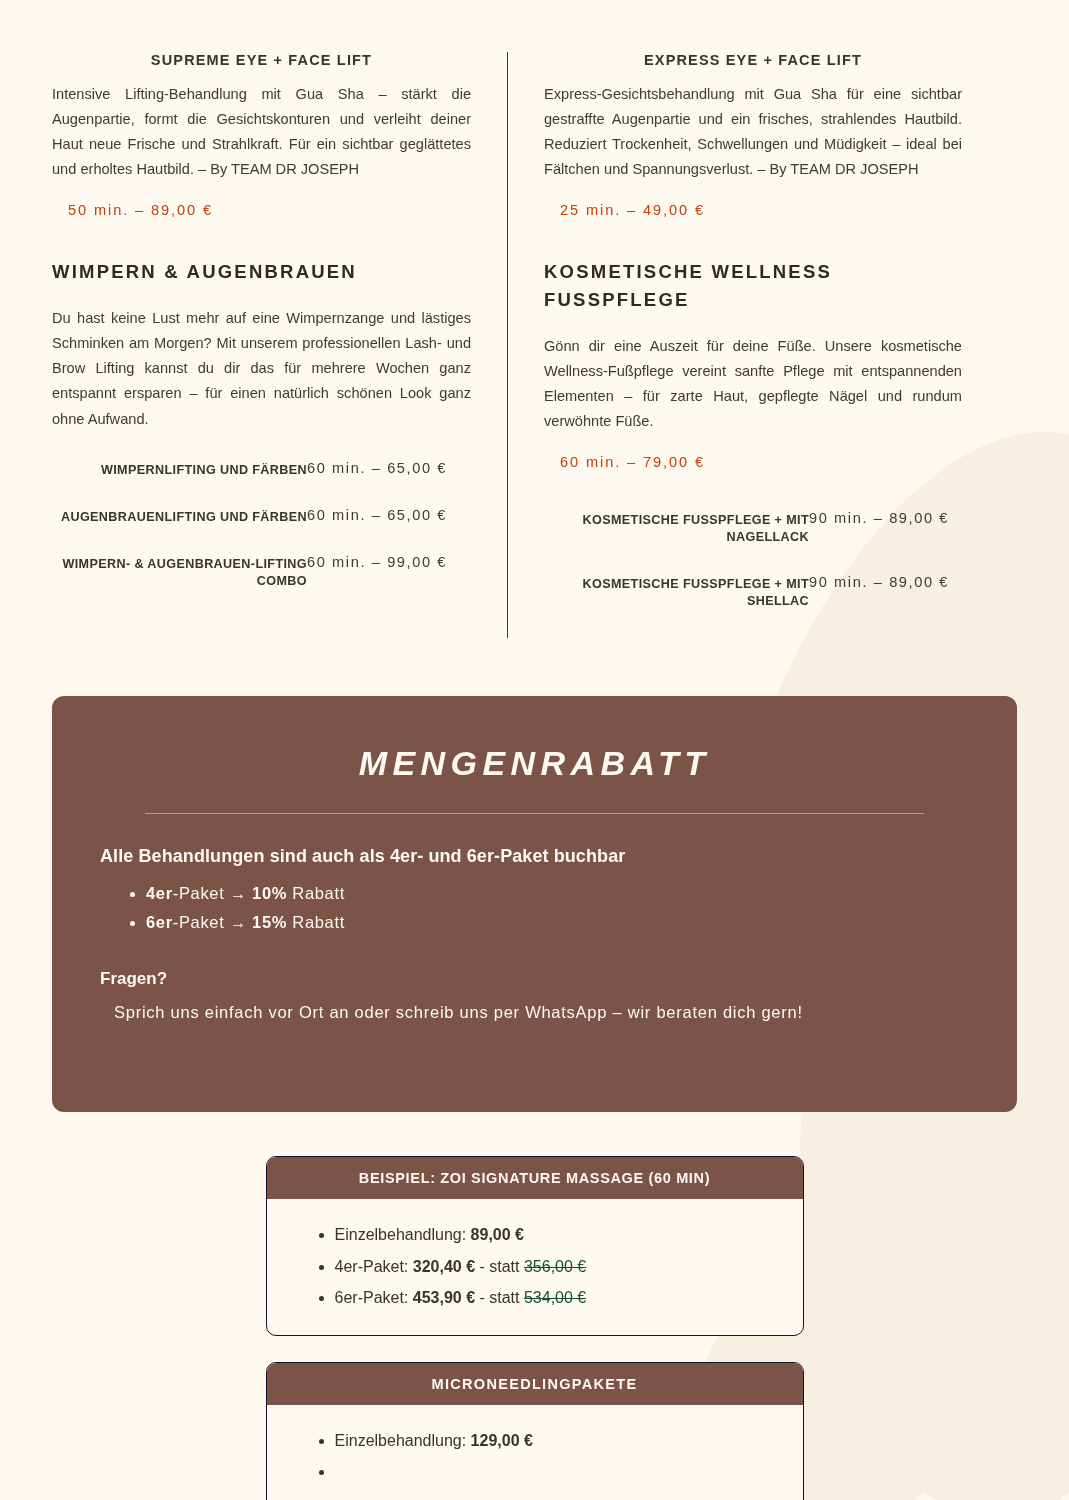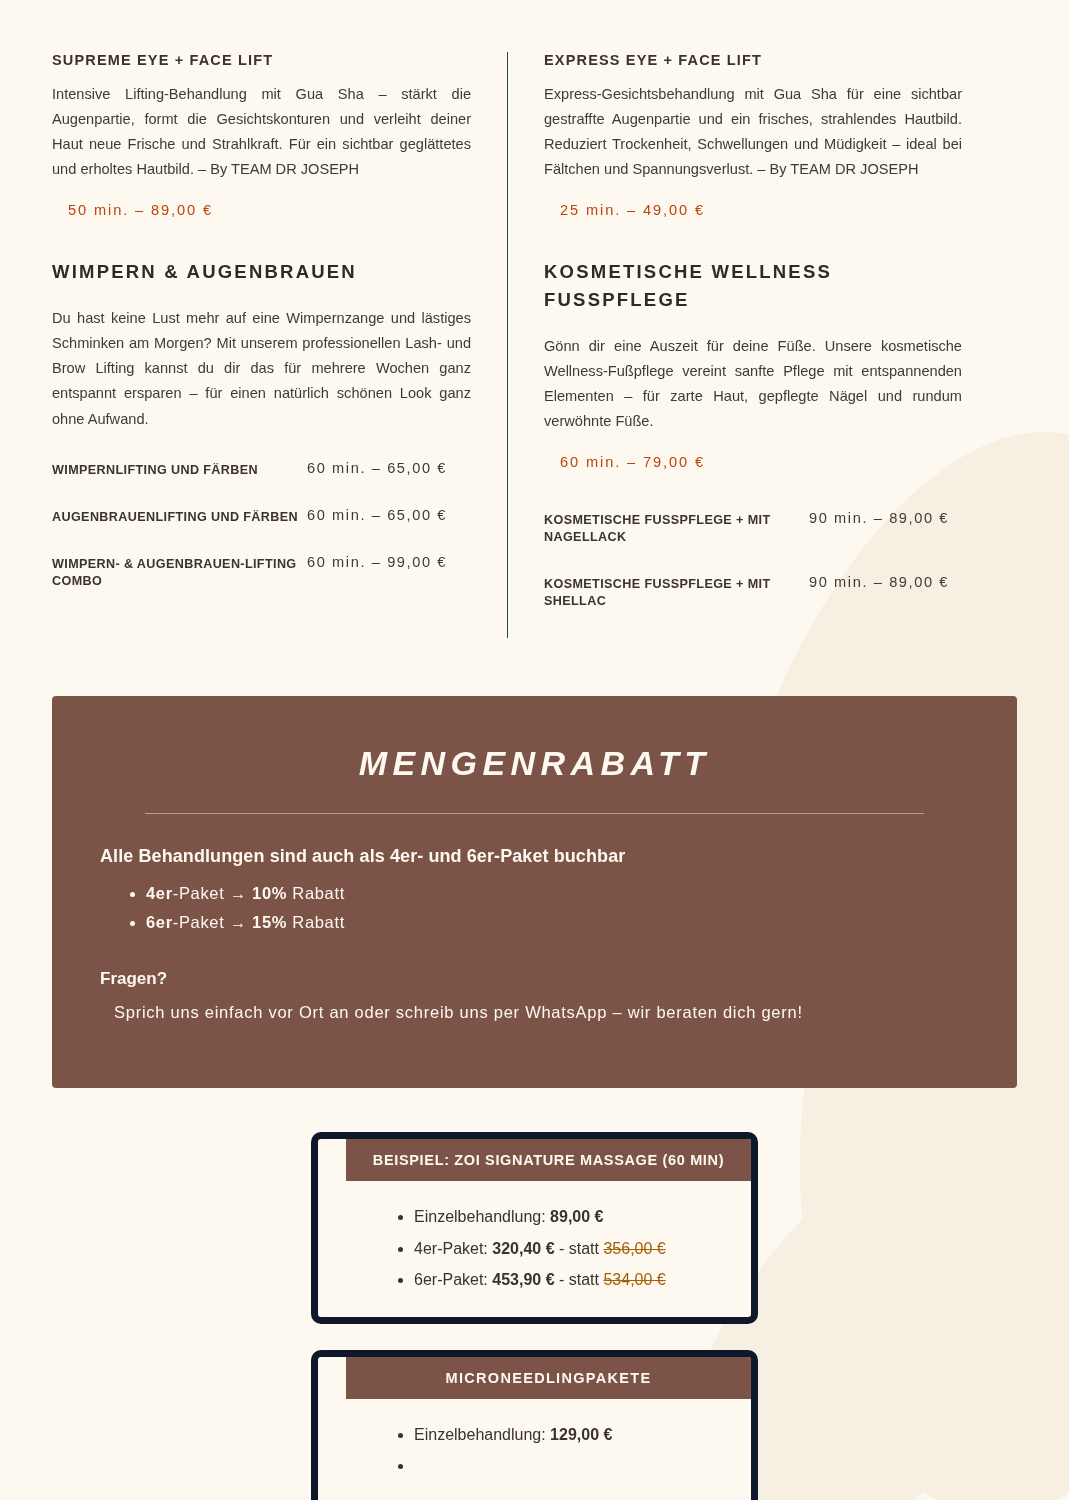--- a/index.html
+++ b/index.html
@@ -49,20 +49,21 @@
   .col.left { padding-right: 36px; }
   .col.right { padding-left: 36px; border-left: 1px solid #14532d; }
 
   .svc-title {
     font-size: 14.5px;
     font-weight: 700;
     letter-spacing: 0.08em;
     color: #3b322c;
     margin: 0 0 14px 0;
     text-transform: uppercase;
+    text-align: center;
   }
   .svc-desc {
     font-size: 14.6px;
     line-height: 1.72;
     text-align: justify;
     color: #3f3a35;
     margin: 0 0 20px 0;
   }
   .svc-price {
     font-size: 14.6px;
@@ -74,21 +75,21 @@
   .sec-head {
     font-size: 18.5px;
     font-weight: 700;
     letter-spacing: 0.12em;
     color: #2f2a25;
     margin: 4px 0 20px 0;
     text-transform: uppercase;
     line-height: 1.5;
   }
 
-  .price-rows { margin-top: 28px; }
+  .price-rows { margin-top: 28px; text-align: right; }
   .price-row {
     display: flex;
     align-items: flex-start;
     margin-bottom: 28px;
   }
   .price-row .name {
     flex: 0 0 255px;
     font-size: 12.6px;
     font-weight: 700;
     letter-spacing: 0.03em;
@@ -102,22 +103,22 @@
     letter-spacing: 0.11em;
     color: #3f3a35;
     white-space: nowrap;
   }
   .col.right .price-row .name { flex: 0 0 265px; }
 
   
   .mengen {
     margin: 58px 52px 0 52px;
     background: #7b5347;
-    border-radius: 4px;
-    padding: 40px 48px 52px 48px;
+    border-radius: 12px;
+    padding: 40px 48px 76px 48px;
     color: #fdf8f0;
     box-sizing: border-box;
   }
   .mengen h1 {
     text-align: center;
     font-size: 34px;
     font-weight: 700;
     font-style: italic;
     letter-spacing: 0.16em;
     margin: 8px 0 30px 0;
@@ -162,28 +163,27 @@
     margin: 34px 0 2px 0;
   }
   .mengen .q-text {
     font-size: 16.5px;
     letter-spacing: 0.045em;
     margin: 14px;
   }
 
   
   .card {
-    width: 447px;
+    width: 538px;
     margin: 44px auto 0 auto;
-    border: 7px solid #0f172a;
+    border: 1px solid #0f172a;
     border-radius: 10px;
     overflow: hidden;
     background: #fdf8f0;
     box-sizing: border-box;
-    padding-left: 28px;
   }
   .card .card-head {
     background: #7b5347;
     color: #fdf8f0;
     text-align: center;
     font-size: 14.5px;
     font-weight: 700;
     letter-spacing: 0.045em;
     padding: 13px 10px;
     text-transform: uppercase;
@@ -194,21 +194,21 @@
   .card ul {
     margin: 0;
     padding-left: 42px;
   }
   .card li {
     font-size: 16px;
     line-height: 1.95;
     color: #3a332d;
   }
   .card li b { font-weight: 700; }
-  .card li s { color: #a16207; }
+  .card li s { color: #14532d; }
 
   .exception {
     text-align: center;
     margin: 42px auto 0 auto;
     width: 620px;
     font-size: 17px;
     font-weight: 700;
     letter-spacing: 0.075em;
     line-height: 1.5;
     color: #3b332d;

